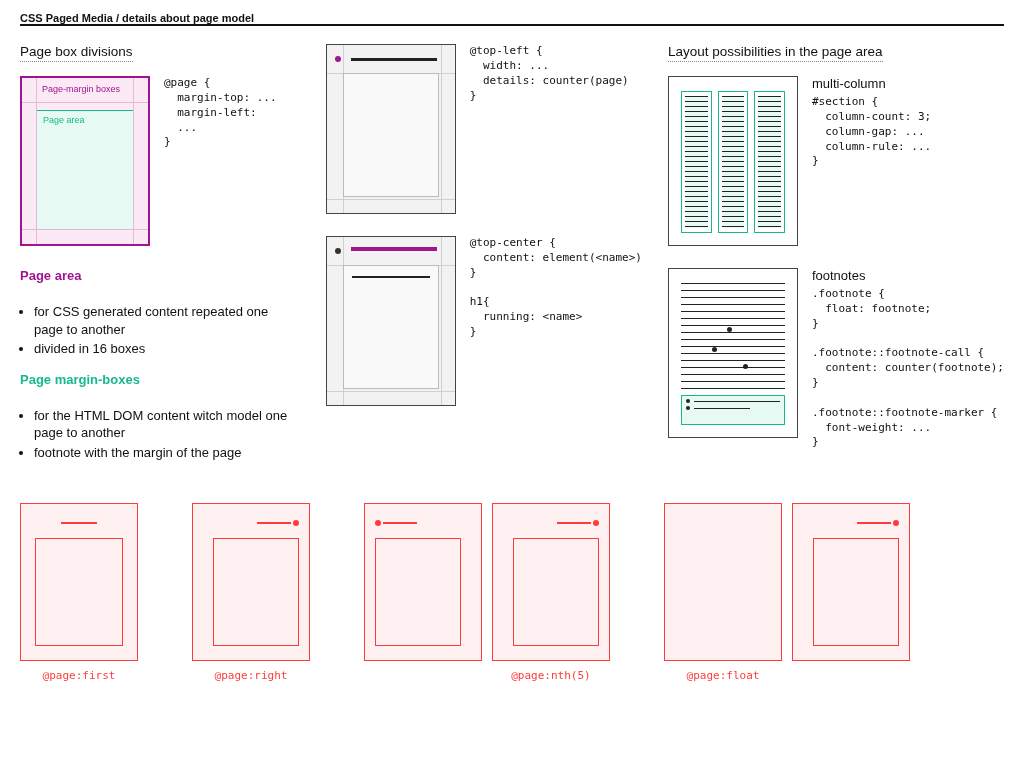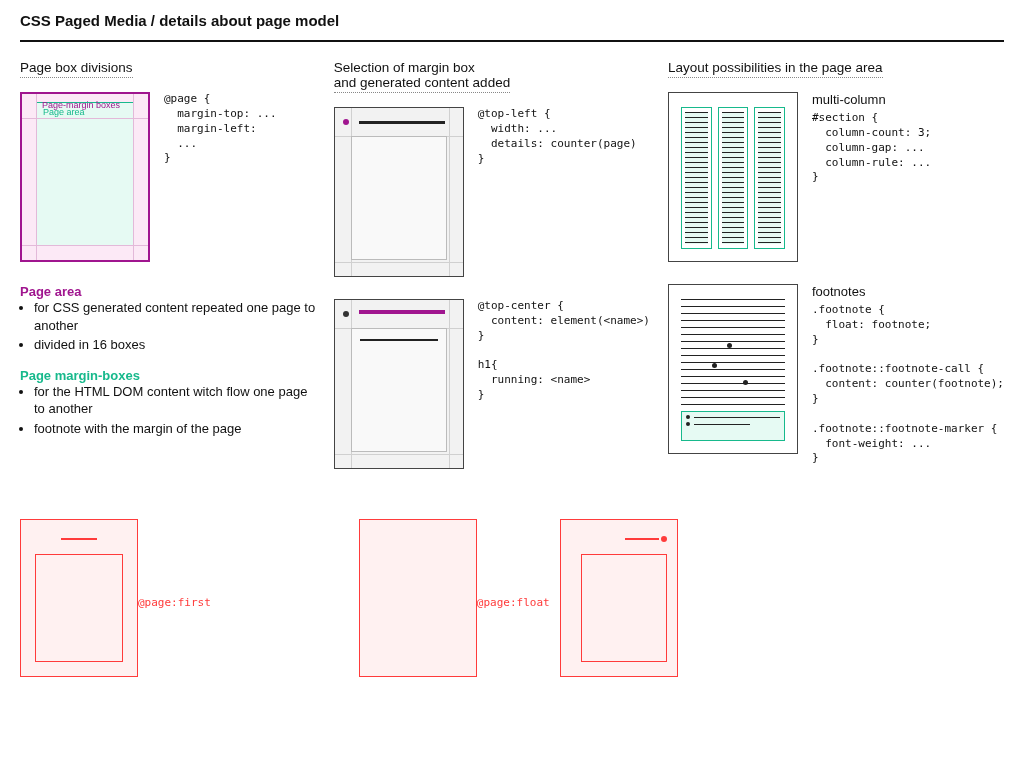--- a/index.html
+++ b/index.html
@@ -7,26 +7,26 @@
     margin: 0;
     padding: 12px 20px;
     font-family: -apple-system, "Segoe UI", Helvetica, Arial, sans-serif;
     font-size: 13px;
     color: #111;
     background: #fff;
     width: 1024px;
   }
   .page-title {
     font-weight: 700;
-    font-size: 15px;
+    font-size: 11px;
     border-bottom: 2px solid #111;
-    padding-bottom: 11px;
+    padding-bottom: 0;
     margin-bottom: 18px;
   }
-  .cols { display: flex; gap: 18px; }
+  .cols { display: flex; gap: 26px; }
   .col { flex: 1; }
   .section-head {
     font-size: 13.5px;
     border-bottom: 1px dotted #888;
     display: inline-block;
     padding-bottom: 2px;
     margin-bottom: 14px;
   }
   .row { display: flex; gap: 14px; margin-bottom: 22px; align-items: flex-start; }
   pre.code {
@@ -34,21 +34,21 @@
     font-size: 11px;
     line-height: 1.35;
     margin: 0;
     white-space: pre;
   }
   
   .page-box {
     width: 130px; height: 170px;
     border: 2px solid #a0158f;
     background: #fce9f6;
-    padding: 8px 14px 14px 14px;
+    padding: 32px 14px 14px 14px;
     position: relative;
   }
   .page-box::before, .page-box::after {
     content: ""; position: absolute; background: #eac9e2;
   }
   .page-box .grid-v1, .page-box .grid-v2 { position:absolute; top:0; bottom:0; width:1px; background:#e3b9d9; }
   .page-box .grid-v1 { left:14px; } .page-box .grid-v2 { right:14px; }
   .page-box .grid-h1, .page-box .grid-h2 { position:absolute; left:0; right:0; height:1px; background:#e3b9d9; }
   .page-box .grid-h1 { top:24px; } .page-box .grid-h2 { bottom:14px; }
   .page-box .lbl-margin {
@@ -57,21 +57,21 @@
   .page-area {
     width:100%; height:100%;
     border: 1.5px solid #17b98c;
     background: #e6faf3;
     padding: 4px 6px;
     font-size: 9px; color:#17b98c;
   }
   .desc-block { margin-top: 18px; font-size: 13px; }
   .desc-head-pa { color:#a0158f; font-weight:600; }
   .desc-head-pm { color:#17b98c; font-weight:600; }
-  .desc-block ul { margin:0 0 14px 0; padding-left:14px; }
+  .desc-block ul { margin:20px 0 14px 0; padding-left:14px; }
   .desc-block li { margin-bottom:2px; line-height:1.35; }
   
   .margin-page {
     width:130px; height:170px;
     border:1.5px solid #444;
     background:#f2f2f2;
     position:relative;
     padding:28px 16px 16px 16px;
   }
   .margin-page::before { 
@@ -125,21 +125,21 @@
   .fn-area .fn-line {
     display:flex; align-items:center; gap:4px; margin-bottom:3px;
   }
   .fn-area .fn-dot { width:4px; height:4px; border-radius:50%; background:#222; }
   .fn-area .fn-rule { flex:1; height:1px; background:#222; }
   .subhead { font-size:13px; margin-bottom:4px; }
   
   .pseudo-section { margin-top: 28px; }
   .pseudo-row { display:flex; gap:14px; margin-top:14px; }
   .pgroup { display:flex; gap:10px; }
-  .pwrap { display:flex; flex-direction:row; align-items:center; }
+  .pwrap { display:flex; flex-direction:column; align-items:center; }
   .ppage {
     width:118px; height:158px;
     border:1.5px solid #ff3b3b; background:#fff1f1;
     position:relative;
   }
   .ppage .ptitle-bar {
     position:absolute; top:18px; height:2px; background:#ff3b3b;
   }
   .ppage .ptitle-center { left:40px; right:40px; }
   .ppage .ptitle-left   { left:18px; width:34px; }
@@ -189,29 +189,27 @@
     </div>
 
     <div class="desc-block">
       <div class="desc-head-pa">Page area</div>
       <ul>
         <li>for CSS generated content repeated one page to another</li>
         <li>divided in 16 boxes</li>
       </ul>
       <div class="desc-head-pm">Page margin-boxes</div>
       <ul>
-        <li>for the HTML DOM content witch flow one page to another</li>
+        <li>for the HTML DOM content witch model one page to another</li>
         <li>footnote with the margin of the page</li>
       </ul>
     </div>
   </div>
 
   <div class="col">
-    <div class="section-head" style="white-space:pre-line">Selection of margin box
-and generated content added</div>
 
     <div class="row">
       <div class="margin-page">
         <span class="marker-dot"></span>
         <span class="marker-bar"></span>
         <div class="inner"></div>
       </div>
       <pre class="code">@top-left {
   width: ...
   details: counter(page)
@@ -301,35 +299,61 @@
       <div class="ppage">
         <span class="ptitle-bar ptitle-center"></span>
         <span class="parea center"></span>
       </div>
       <div class="plabel">@page:first</div>
     </div>
 
     <div class="spacer-sm"></div>
 
     <div class="pgroup">
-    </div>
-
-    <div class="spacer-sm"></div>
-
-
-    <div class="spacer-sm"></div>
-
-    <div class="pgroup">
-      <div class="pwrap">
-        <div class="ppage"></div>
-        <div class="plabel">@page:float</div>
-      </div>
       <div class="pwrap">
         <div class="ppage">
           <span class="pdot right"></span>
           <span class="ptitle-bar ptitle-right"></span>
           <span class="parea shift-right"></span>
         </div>
+        <div class="plabel">@page:right</div>
+      </div>
+    </div>
+
+    <div class="spacer-sm"></div>
+
+    <div class="pgroup">
+      <div class="pwrap">
+        <div class="ppage">
+          <span class="pdot left"></span>
+          <span class="ptitle-bar ptitle-left"></span>
+          <span class="parea shift-left"></span>
+        </div>
+        <div class="plabel" style="visibility:hidden">.</div>
+      </div>
+      <div class="pwrap">
+        <div class="ppage">
+          <span class="pdot right"></span>
+          <span class="ptitle-bar ptitle-right"></span>
+          <span class="parea shift-right"></span>
+        </div>
+        <div class="plabel">@page:nth(5)</div>
+      </div>
+    </div>
+
+    <div class="spacer-sm"></div>
+
+    <div class="pgroup">
+      <div class="pwrap">
+        <div class="ppage"></div>
+        <div class="plabel">@page:float</div>
+      </div>
+      <div class="pwrap">
+        <div class="ppage">
+          <span class="pdot right"></span>
+          <span class="ptitle-bar ptitle-right"></span>
+          <span class="parea shift-right"></span>
+        </div>
         <div class="plabel" style="visibility:hidden">.</div>
       </div>
     </div>
   </div>
 </div>
 
 </body></html>

